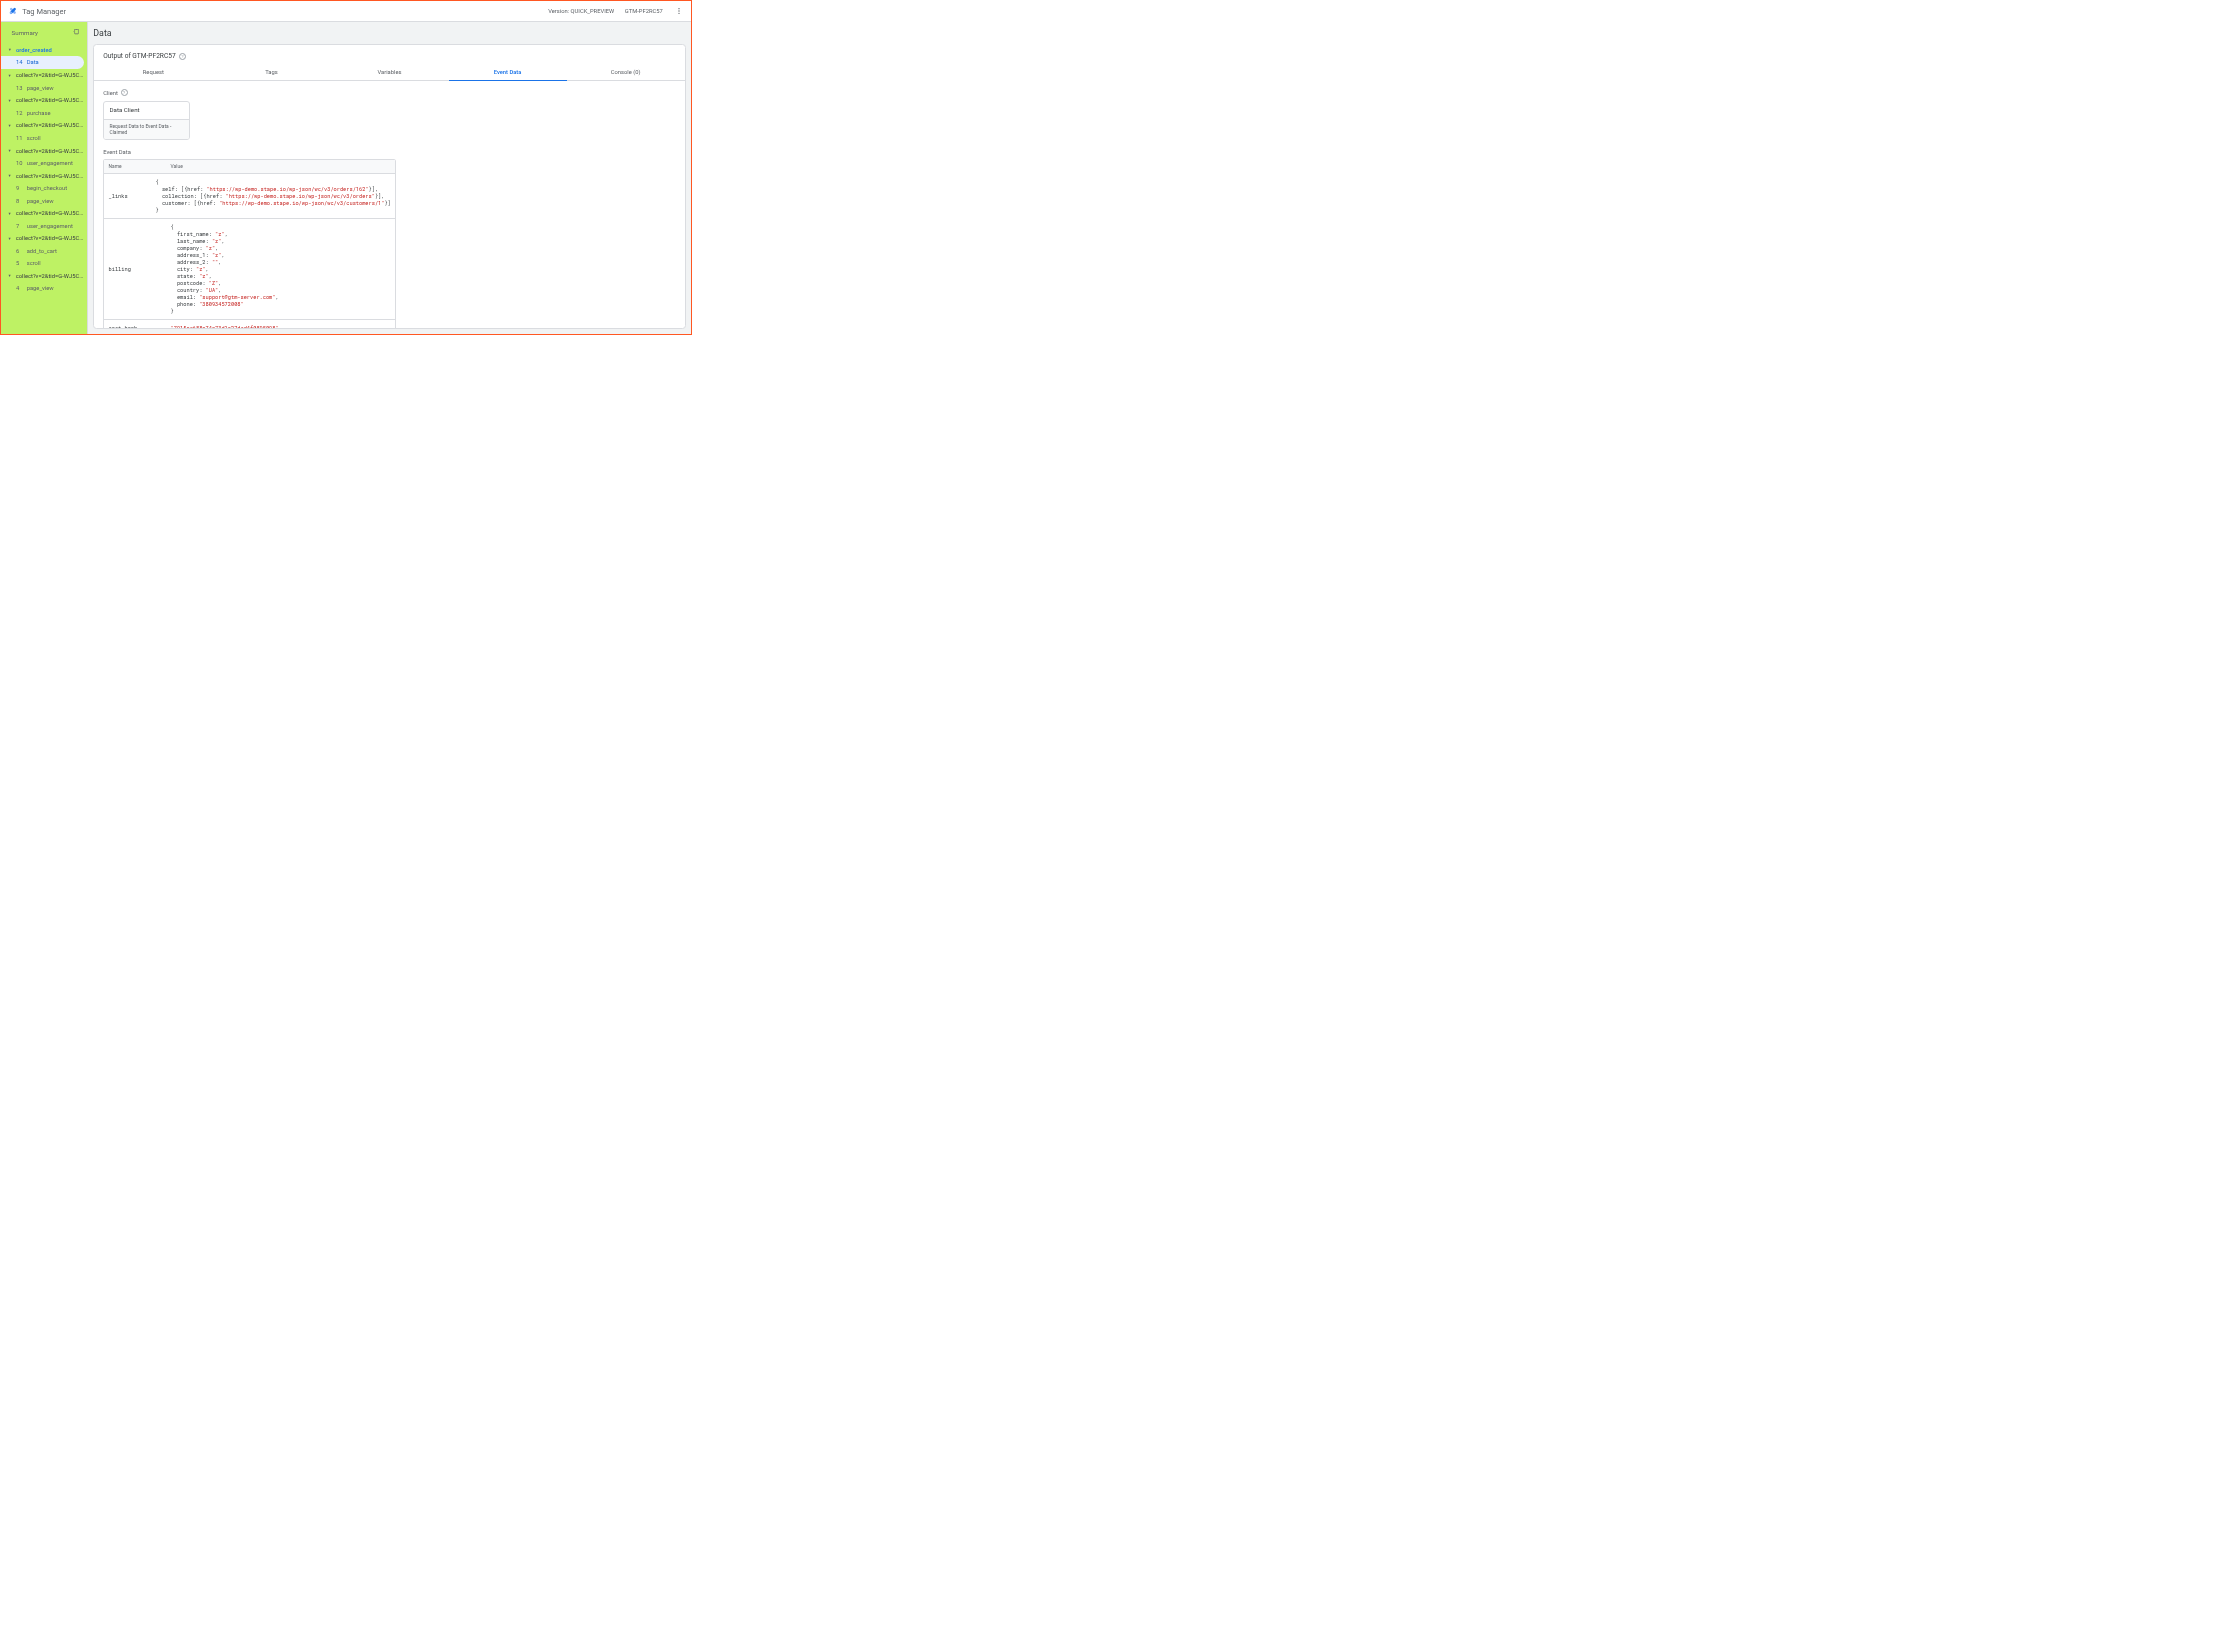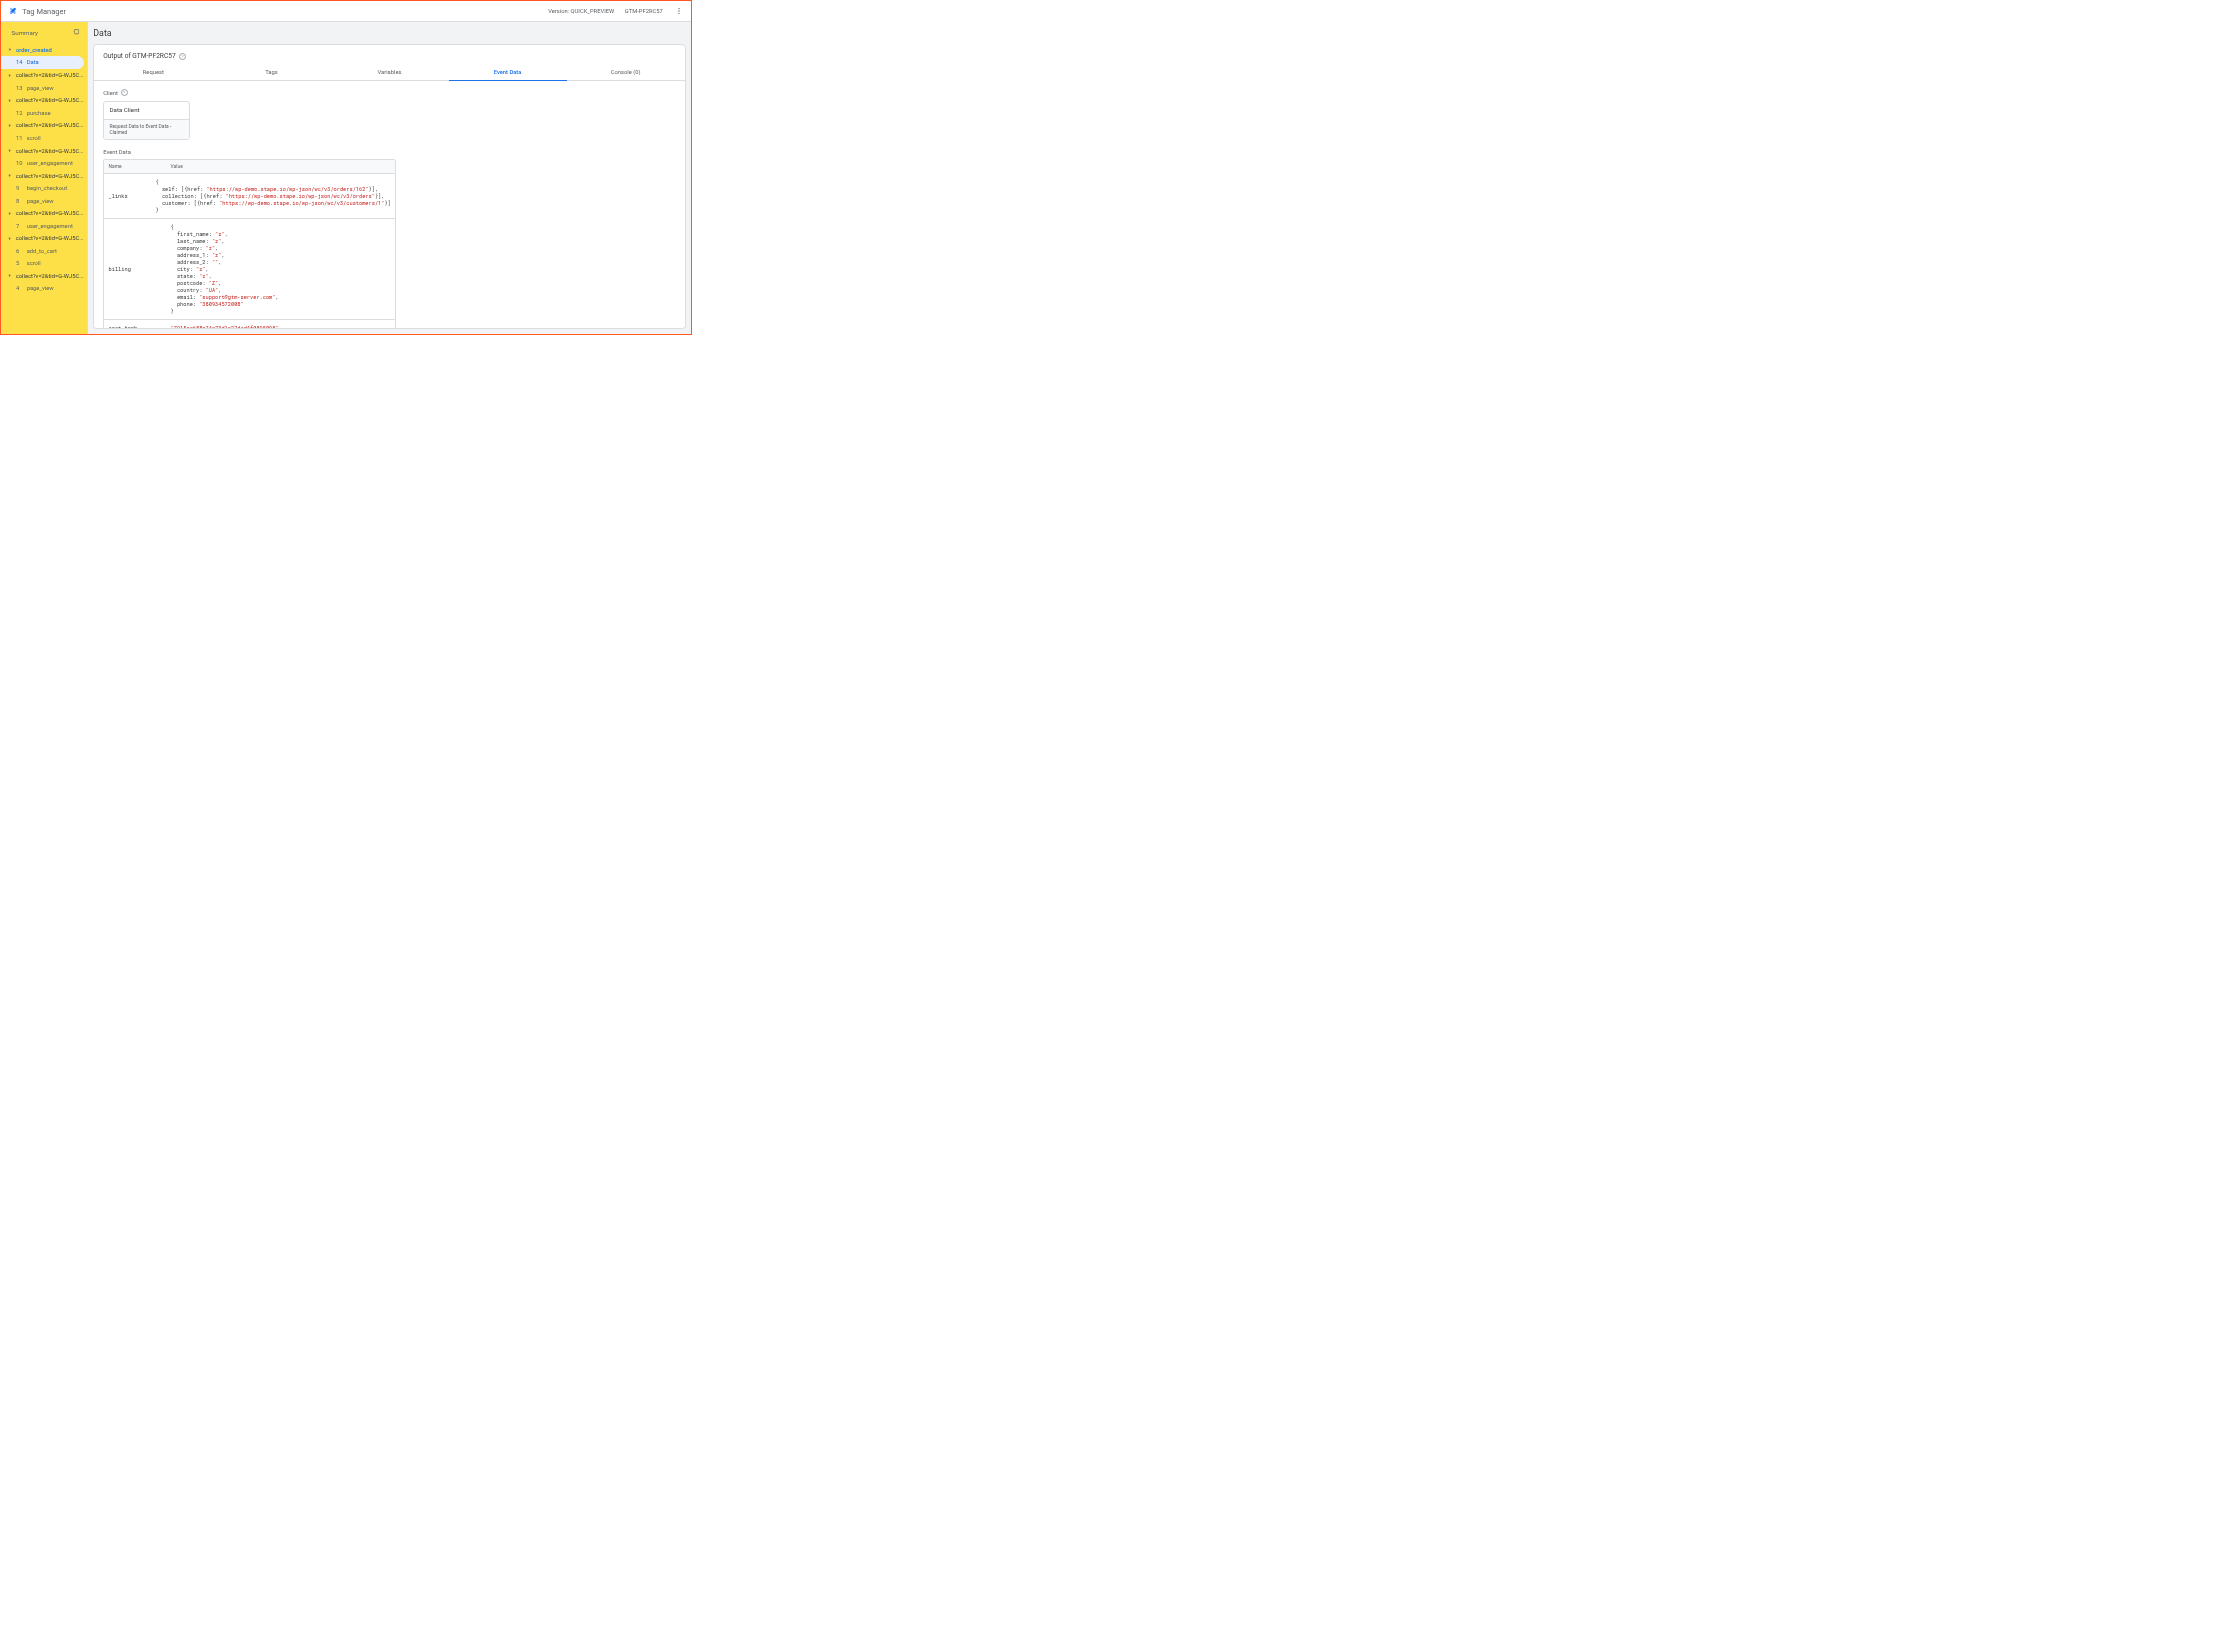--- a/index.html
+++ b/index.html
@@ -32,21 +32,21 @@
     .container-id { font-size: 5.8px; color: #5f6368; }
     .more-vert { width: 10.6px; height: 10.6px; display:flex; align-items:center; justify-content:center; cursor:pointer; color:#5f6368; }
 
     
     .body-area { display:flex; height: calc(100% - 21px); }
 
     
     .sidebar {
       width: 87px;
       border-right: 0.4px solid #dadce0;
-      background: #fde047;
+      background: #bef264;
       overflow-y: auto;
       flex-shrink: 0;
     }
     .summary-row {
       display: flex;
       align-items: center;
       justify-content: space-between;
       padding: 6.2px 7px 6.2px 10.6px;
       font-size: 6.2px;
       color: #5f6368;

